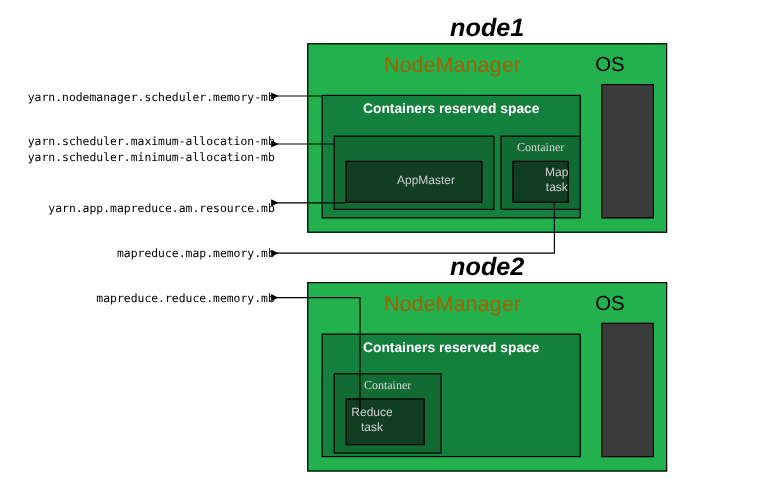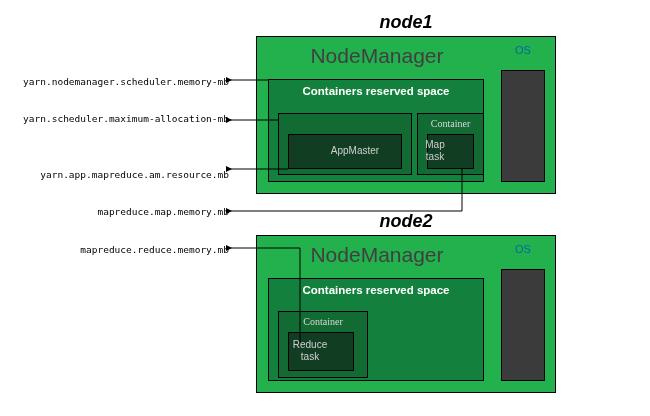--- a/index.html
+++ b/index.html
@@ -26,21 +26,21 @@
     text-align: right;
     line-height: 13px;
   }
 
   
   .node-caption {
     position: absolute;
     font-family: "Liberation Sans", sans-serif;
     font-style: italic;
     font-weight: bold;
-    font-size: 18px;
+    font-size: 21px;
     color: #000000;
     text-align: center;
     white-space: nowrap;
   }
 
   
   .box {
     position: absolute;
     box-sizing: border-box;
     border: 1px solid #000000;
@@ -56,31 +56,30 @@
   }
   .box-inner-dark {
     background: #113d23;
   }
   .box-os-inner {
     background: #3b3b3b;
   }
 
   .title-nodemanager {
     position: absolute;
-    font-size: 21px;
-    color: #404040;
+    font-size: 18px;
+    color: #a16207;
     white-space: nowrap;
     text-align: center;
   }
   .title-os {
     position: absolute;
-    font-size: 11px;
-    color: #0369a1;
-    white-space: nowrap;
-    text-align: center;
+    font-size: 17px;
+    color: #000000;
+    white-space: nowrap;
   }
   .label-reserved {
     position: absolute;
     font-size: 11.5px;
     font-weight: bold;
     color: #ffffff;
     white-space: nowrap;
     text-align: center;
   }
   .label-containers {
@@ -121,20 +120,21 @@
 </style>
 </head>
 <body>
 
 <div id="canvas">
 
   <div class="prop-label" style="right:421px; top:75px;">yarn.nodemanager.scheduler.memory-mb</div>
 
   <div class="prop-label" style="right:421px; top:112px;">yarn.scheduler.maximum-allocation-mb</div>
 
+  <div class="prop-label" style="right:421px; top:125px;">yarn.scheduler.minimum-allocation-mb</div>
 
   <div class="prop-label" style="right:421px; top:168px;">yarn.app.mapreduce.am.resource.mb</div>
 
   <div class="prop-label" style="right:421px; top:205px;">mapreduce.map.memory.mb</div>
 
   <div class="prop-label" style="right:421px; top:243px;">mapreduce.reduce.memory.mb</div>
 
   <div class="node-caption" style="left:256px; top:12px; width:300px;">node1</div>
 
   <div class="box box-node" style="left:256px; top:36px; width:300px; height:158px;"></div>
@@ -155,21 +155,21 @@
   <div class="box box-inner-dark" style="left:288px; top:134px; width:114px; height:35px;"></div>
 
   <div class="label-task" style="left:288px; top:145px; width:134px;">AppMaster</div>
 
   <div class="box box-containers" style="left:417px; top:113px; width:67px; height:62px;"></div>
 
   <div class="label-container" style="left:417px; top:118px; width:67px;">Container</div>
 
   <div class="box box-inner-dark" style="left:427px; top:134px; width:47px; height:35px;"></div>
 
-  <div class="label-task" style="left:410px; top:139px; width:50px;">Map
+  <div class="label-task" style="left:439px; top:139px; width:50px;">Map
 task</div>
 
   <div class="node-caption" style="left:256px; top:211px; width:300px;">node2</div>
 
   <div class="box box-node" style="left:256px; top:235px; width:300px; height:158px;"></div>
 
   <div class="title-nodemanager" style="left:266px; top:243px; width:222px;">NodeManager</div>
 
   <div class="title-os" style="left:496px; top:243px; width:54px;">OS</div>
 

